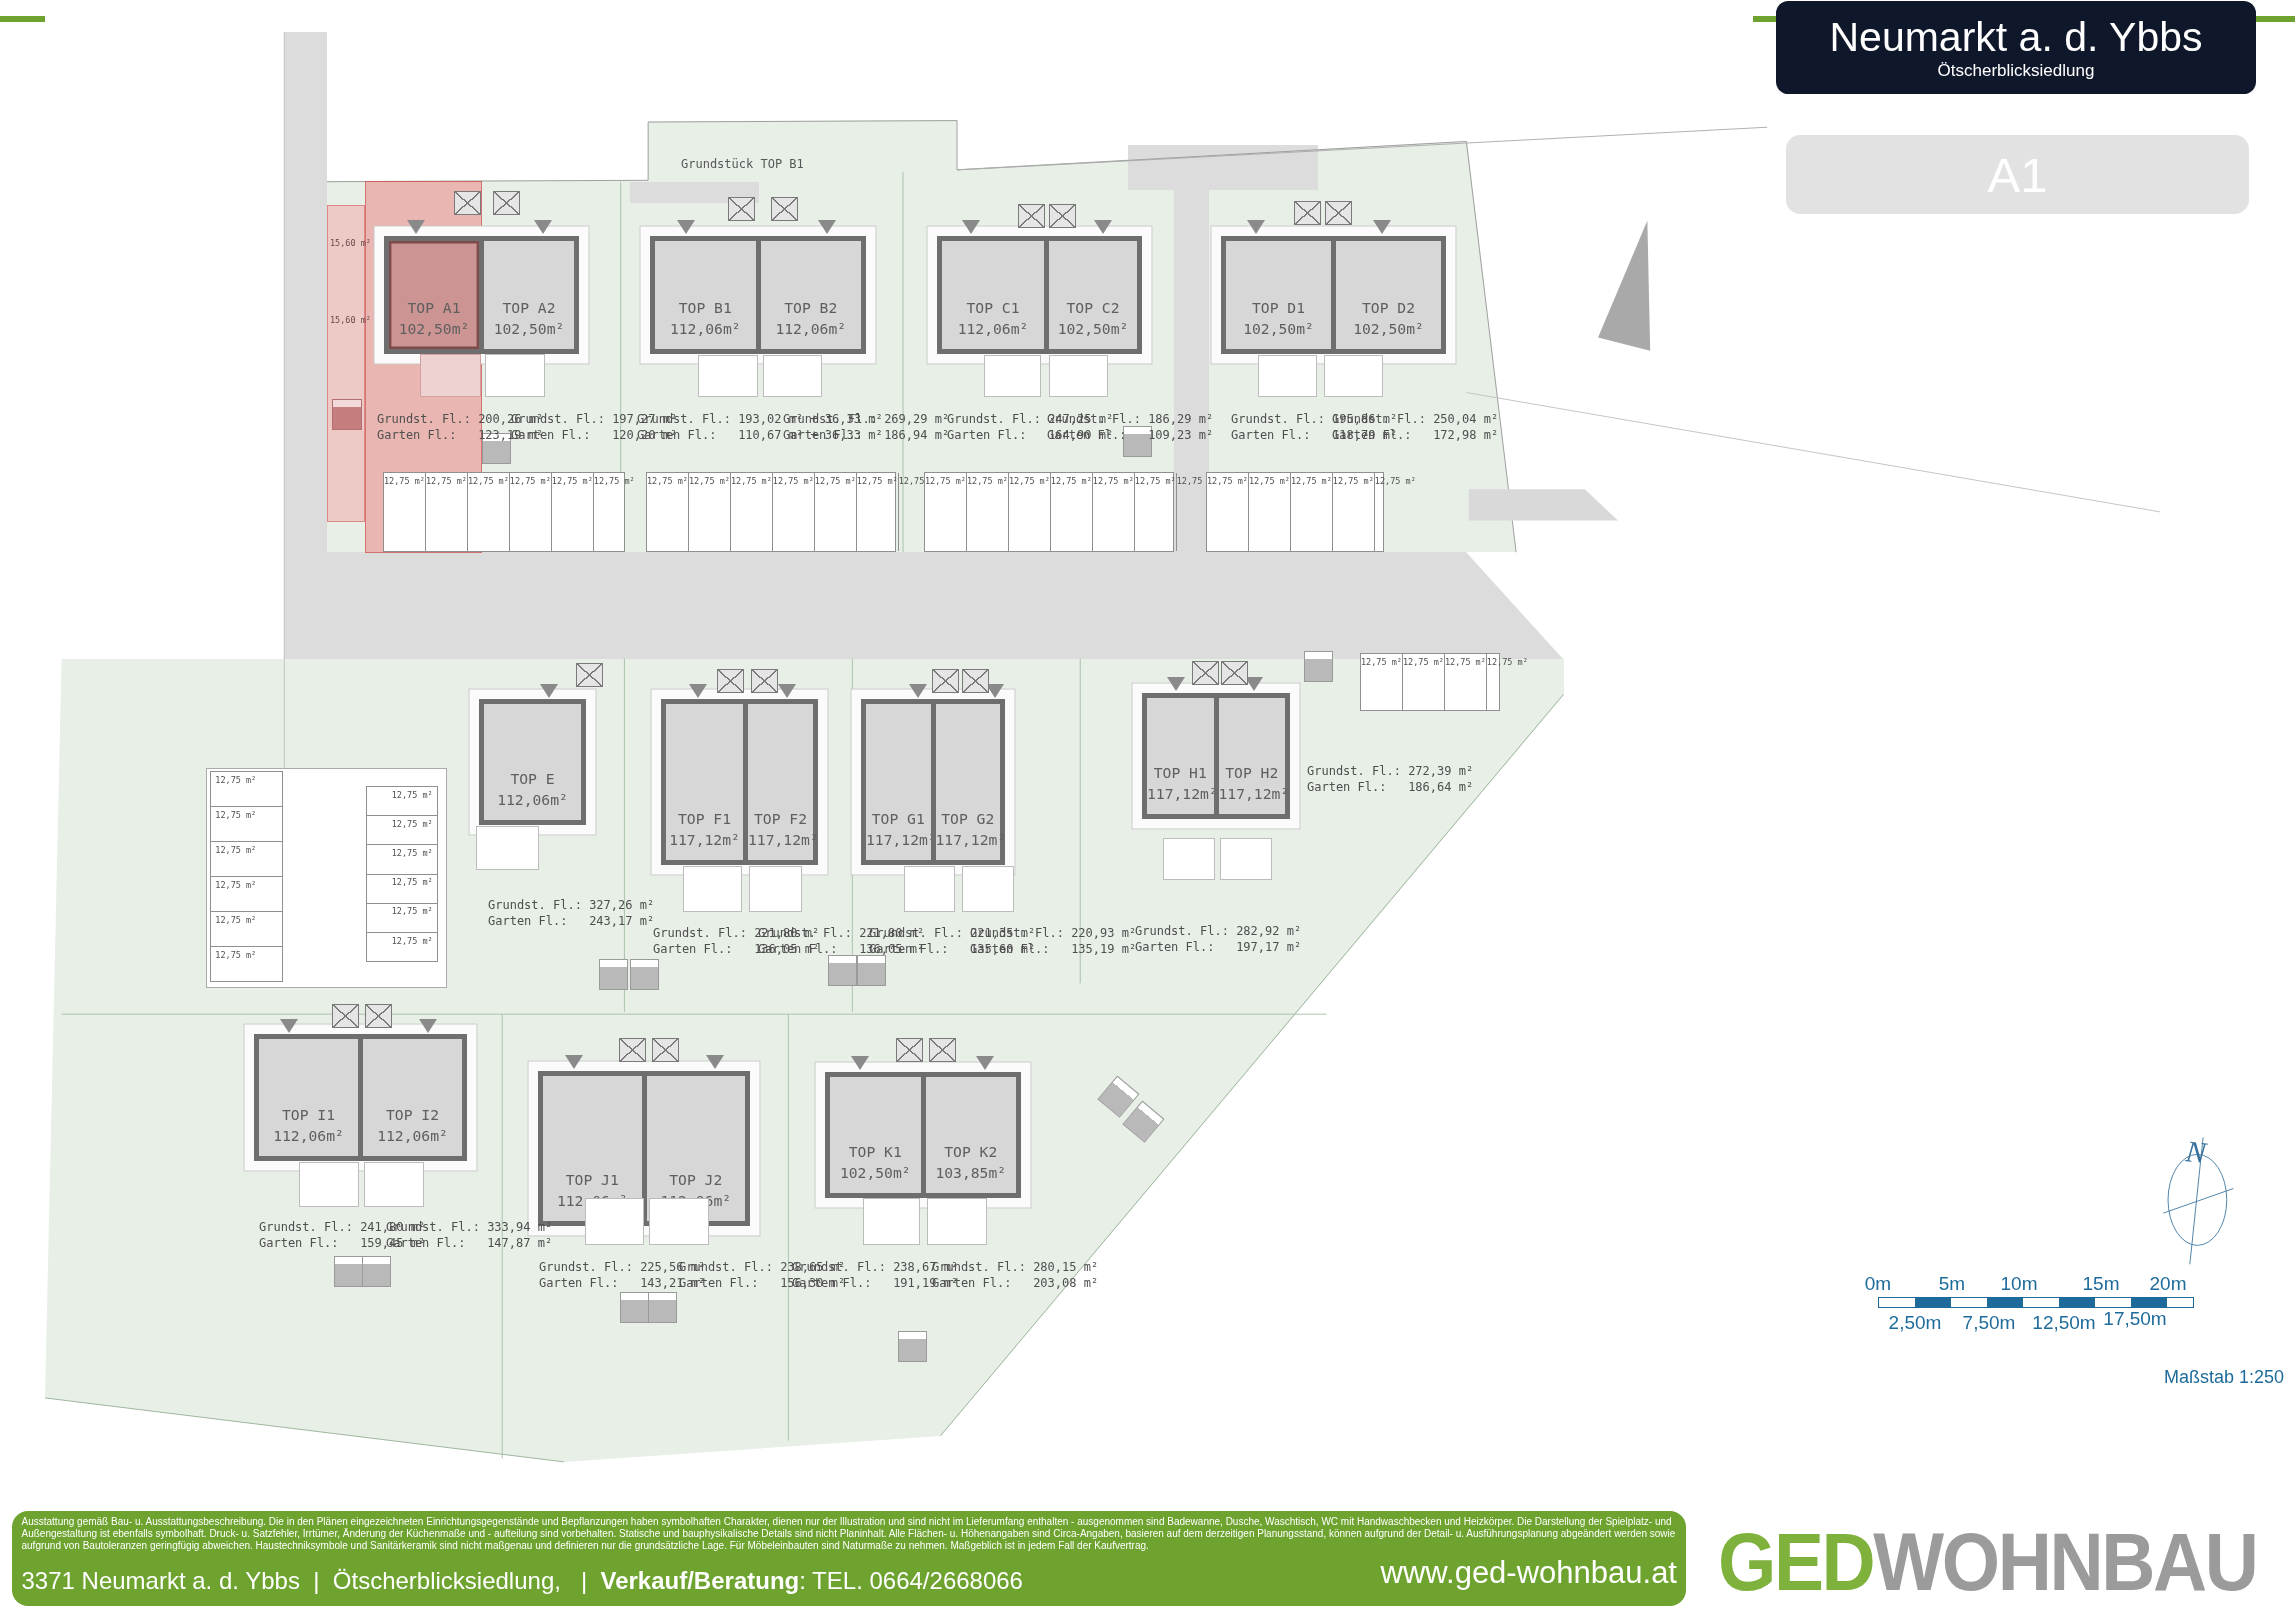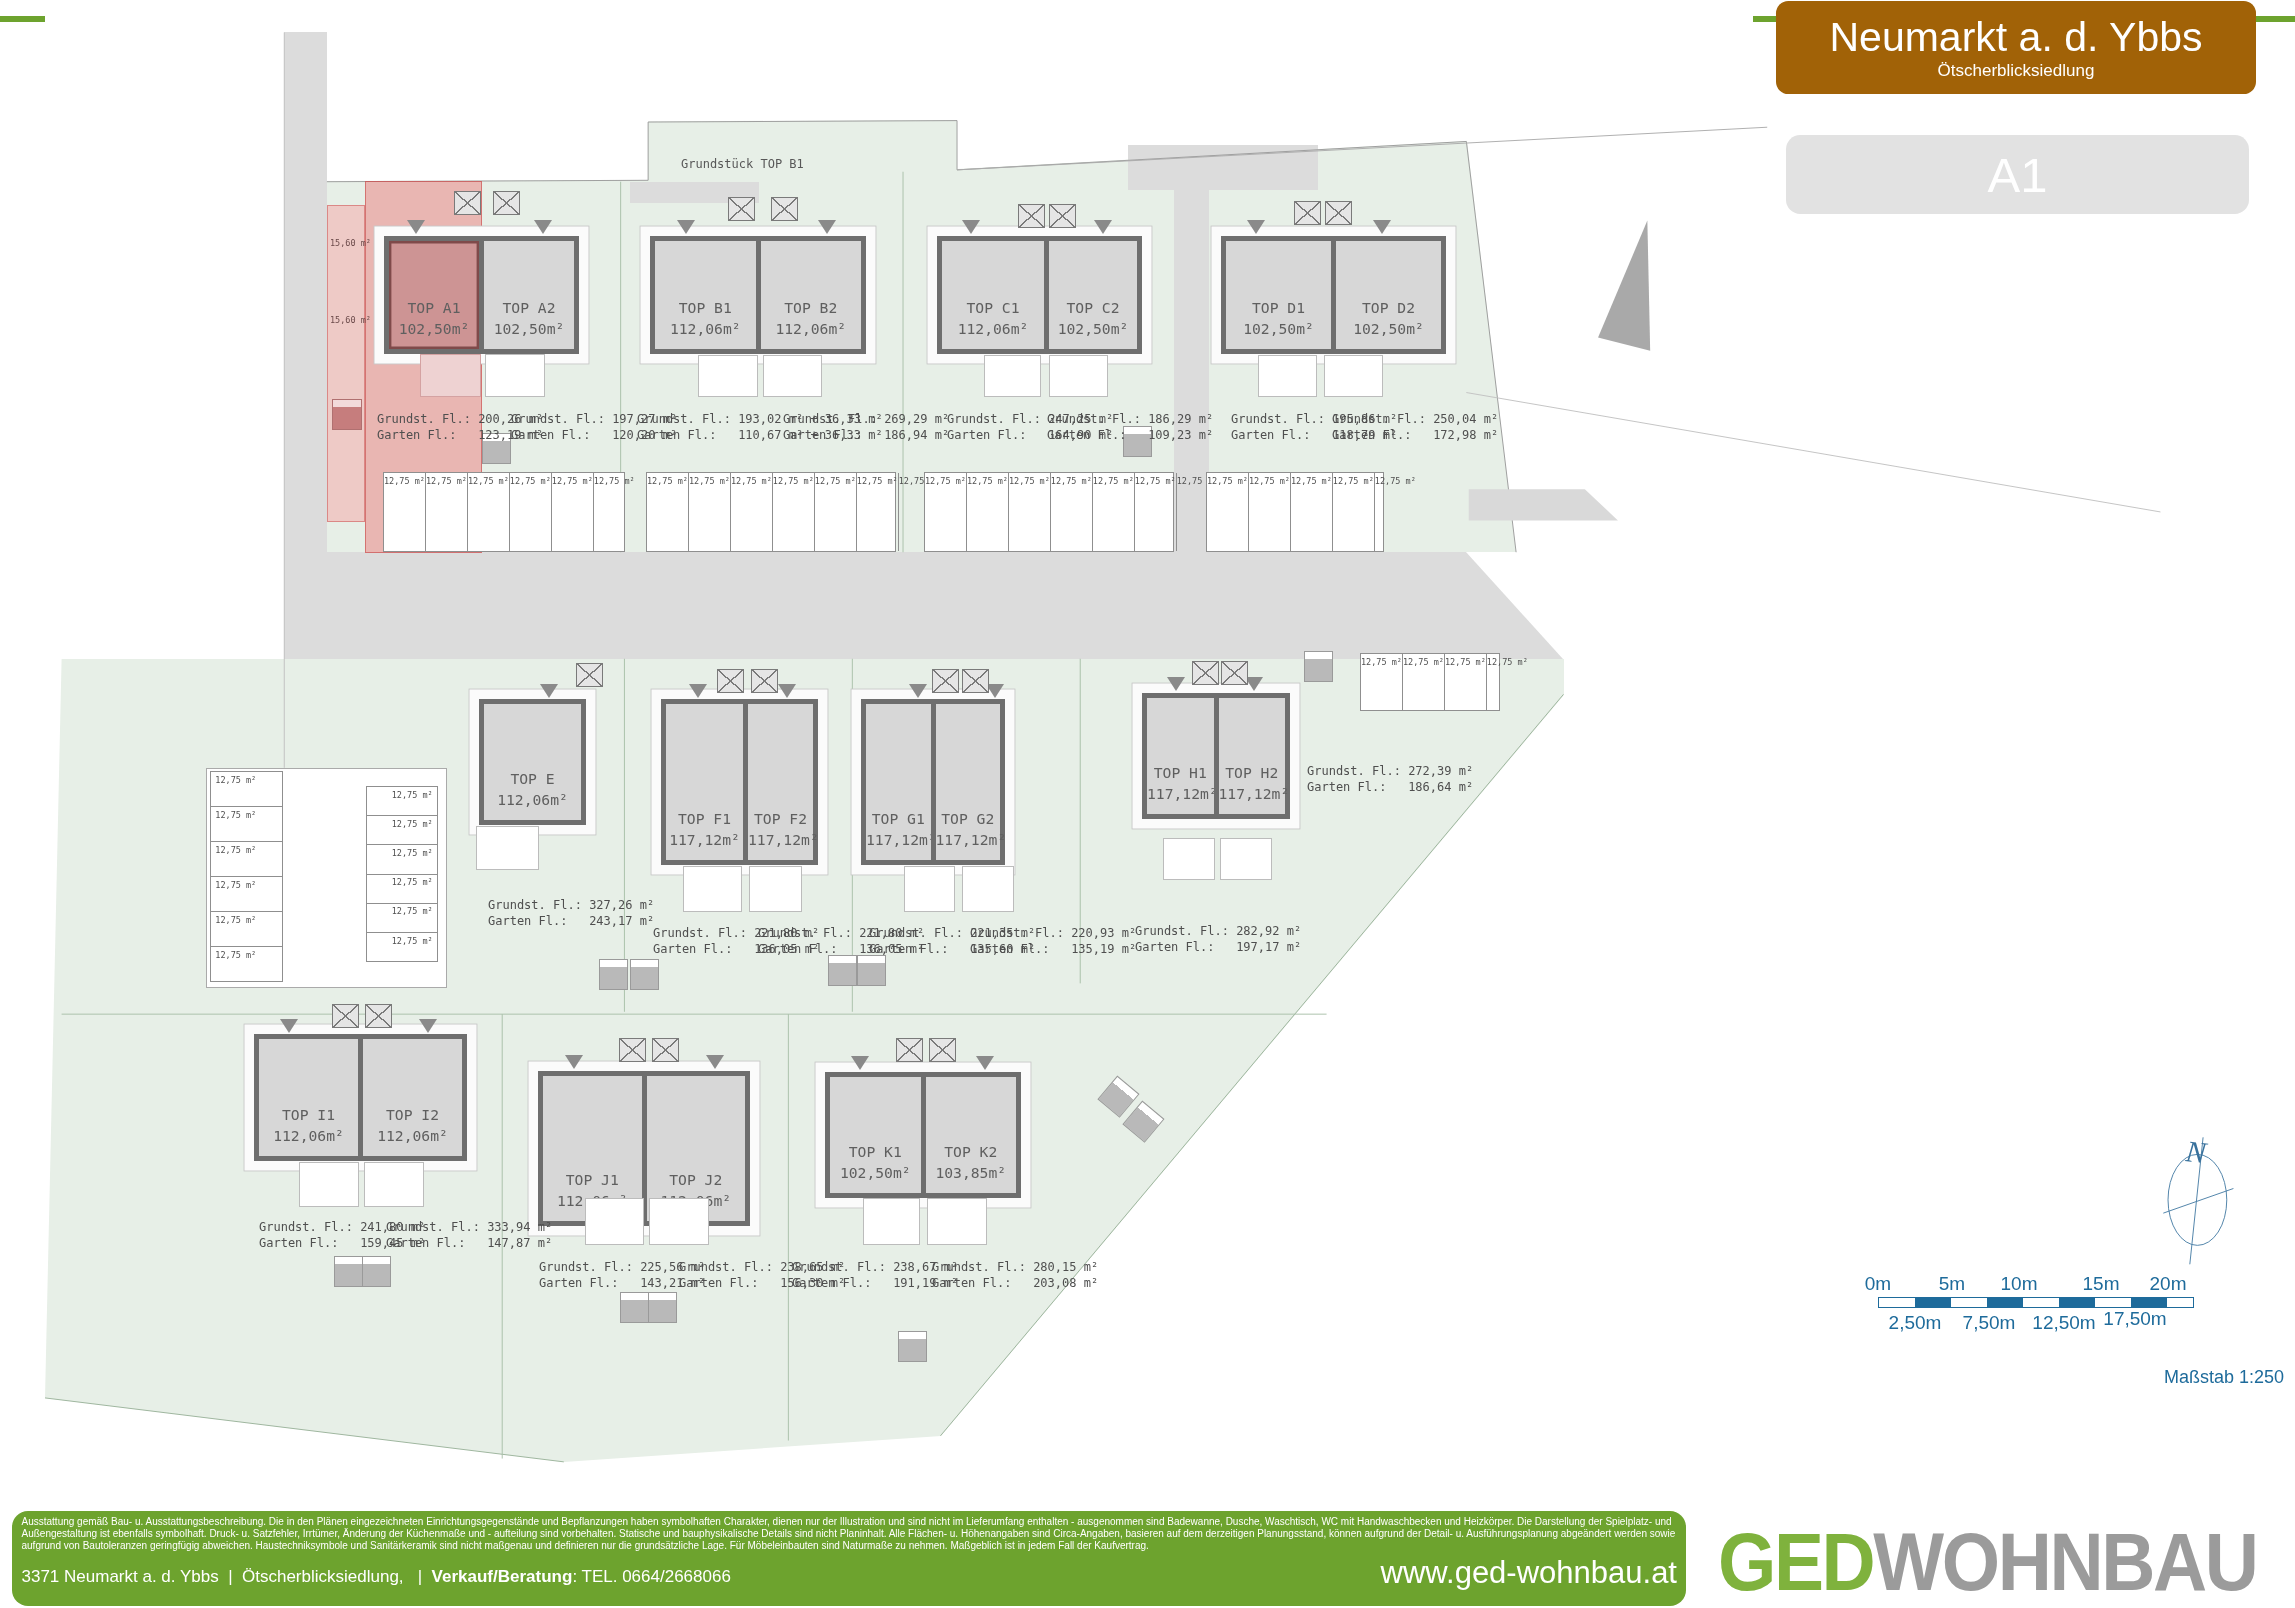--- a/index.html
+++ b/index.html
@@ -39,34 +39,34 @@
   .vstall:last-child{border-bottom:none;}
   .vstalls.rightcol .vstall{text-align:right;}
   
   .redzone{position:absolute;background:rgba(236,126,126,0.50);border:0.9px solid rgba(195,60,60,0.55);box-sizing:border-box;}
   .redstrip{position:absolute;background:rgba(244,172,172,0.55);border:0.9px solid rgba(200,70,70,0.5);box-sizing:border-box;}
   .redshed{position:absolute;width:27.5px;height:29px;border:0.5px solid #b07070;
            background:linear-gradient(#f2dada 0 6.6px,#c67d7d 6.6px);}
   .striplabel{position:absolute;color:#6b4a4a;font-size:8.5px;white-space:nowrap;}
   
   .greenline{position:absolute;height:6.6px;background:#6da32e;}
-  #titlebox{position:absolute;left:1776px;top:1.4px;width:480px;height:93px;background:#a16207;
+  #titlebox{position:absolute;left:1776px;top:1.4px;width:480px;height:93px;background:#0f172a;
             border-radius:12.3px;display:flex;flex-direction:column;align-items:center;justify-content:center;
             color:#ffffff;font-family:"Liberation Sans",sans-serif;}
   #titlebox .t1{font-size:41px;line-height:45px;white-space:nowrap;}
   #titlebox .t2{font-size:17px;line-height:21px;}
   #badge{position:absolute;left:1786px;top:135px;width:463px;height:79px;background:#e2e2e2;
          border-radius:14.2px;display:flex;align-items:center;justify-content:center;
          color:#ffffff;font-family:"Liberation Sans",sans-serif;font-size:49px;}
   
   #footer{position:absolute;left:12px;top:1511px;width:1674px;height:95px;background:#6da32e;
           border-radius:16px;color:#ffffff;font-family:"Liberation Sans",sans-serif;box-sizing:border-box;
           padding:4.7px 8.5px 0 9.5px;}
   #footer .disc{font-size:10px;line-height:12px;}
-  #footer .addr{position:absolute;left:9.5px;top:56px;font-size:17px;white-space:pre;text-align:right;}
+  #footer .addr{position:absolute;left:9.5px;top:56px;font-size:24px;white-space:pre;text-align:right;}
   #footer .addr b{font-weight:bold;}
   #website{position:absolute;left:1227px;top:1555px;width:450px;text-align:right;
            color:#ffffff;font-family:"Liberation Sans",sans-serif;font-size:31px;}
   #logo{position:absolute;left:1718px;top:1515px;width:578px;height:76px;
         font-family:"Liberation Sans",sans-serif;font-weight:bold;font-size:75px;letter-spacing:-2.4px;
         transform:scaleY(1.08);transform-origin:top left;white-space:nowrap;}
   #logo .g1{color:#7fb23d;}
   #logo .g2{color:#9b9b9b;}
   
   .sb-lab{position:absolute;color:#1e6b9b;font-family:"Liberation Sans",sans-serif;font-size:19px;

